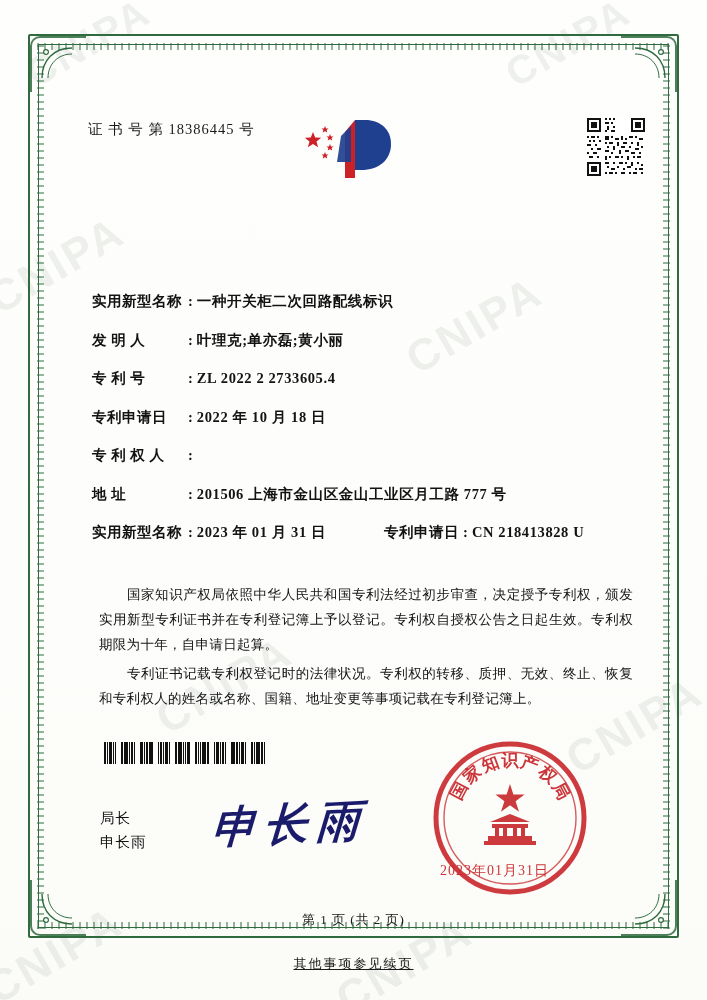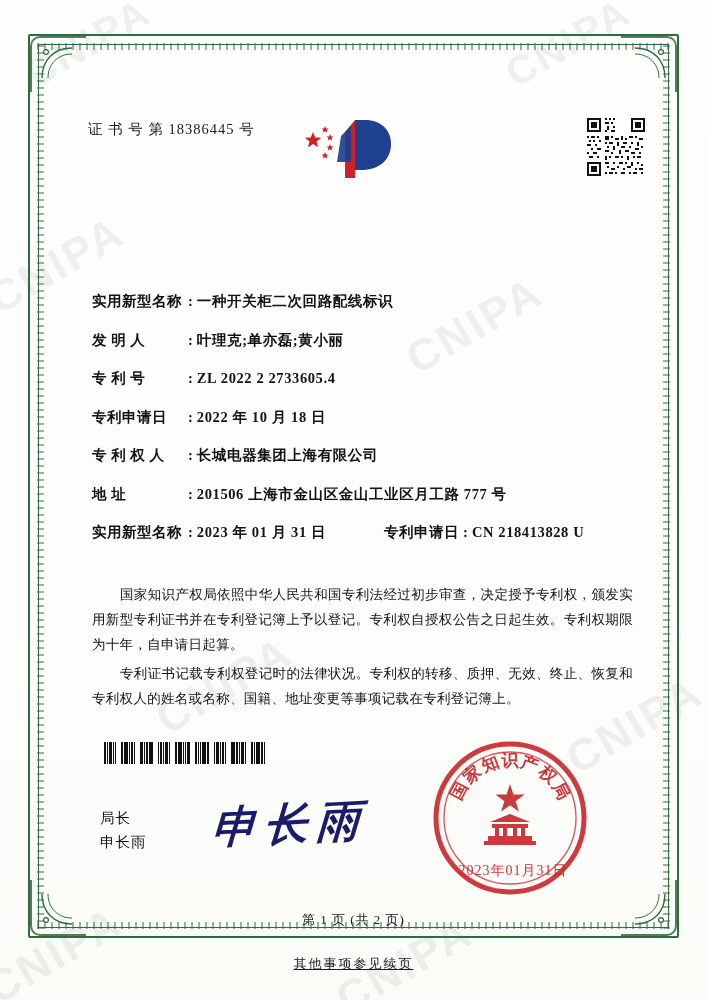--- a/index.html
+++ b/index.html
@@ -167,21 +167,21 @@
     left: 92px;
     right: 74px;
     top: 582px;
     font-size: 13.5px;
     line-height: 25px;
     color: #131313;
     letter-spacing: 0.3px;
     text-align: justify;
   }
   .paras p {
-    margin: 0 0 4px 0;
+    margin: 0 0 4px 7px;
     text-indent: 28px;
   }
 
   
   .barcode {
     position: absolute;
     left: 104px;
     top: 742px;
     width: 168px;
     height: 22px;
@@ -224,21 +224,21 @@
     left: 432px;
     top: 740px;
     width: 156px;
     height: 156px;
   }
   .seal-date {
     position: absolute;
     left: 440px;
     top: 862px;
     width: 146px;
-    text-align: center;
+    text-align: left;
     font-size: 14px;
     color: #c8262a;
     letter-spacing: 1px;
     opacity: .92;
   }
 
   
   .page-num {
     position: absolute;
     left: 0; right: 0;
@@ -424,21 +424,20 @@
       <div class="value">ZL 2022 2 2733605.4</div>
     </div>
     <div class="row">
       <div class="label">专利申请日</div>
       <div class="colon">:</div>
       <div class="value">2022 年 10 月 18 日</div>
     </div>
     <div class="row">
       <div class="label">专 利 权 人</div>
       <div class="colon">:</div>
-      <div class="value">长城电器集团上海有限公司</div>
     </div>
     <div class="row">
       <div class="label">地 址</div>
       <div class="colon">:</div>
       <div class="value">201506 上海市金山区金山工业区月工路 777 号</div>
     </div>
     <div class="row split">
       <div class="label">实用新型名称</div>
       <div class="colon">:</div>
       <div class="value">2023 年 01 月 31 日</div>

